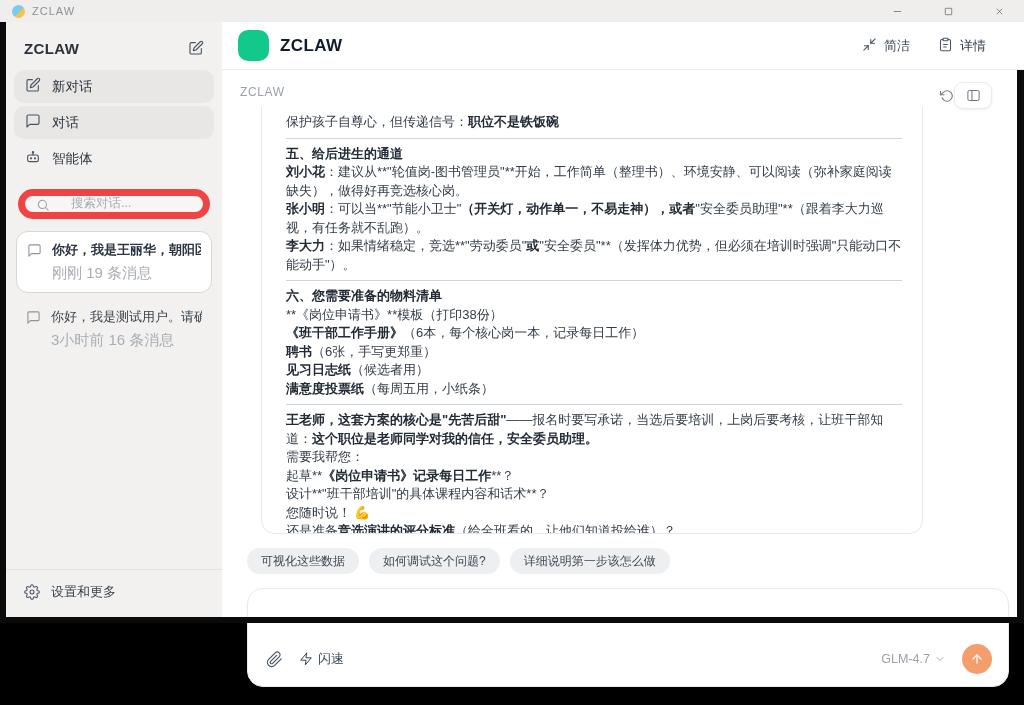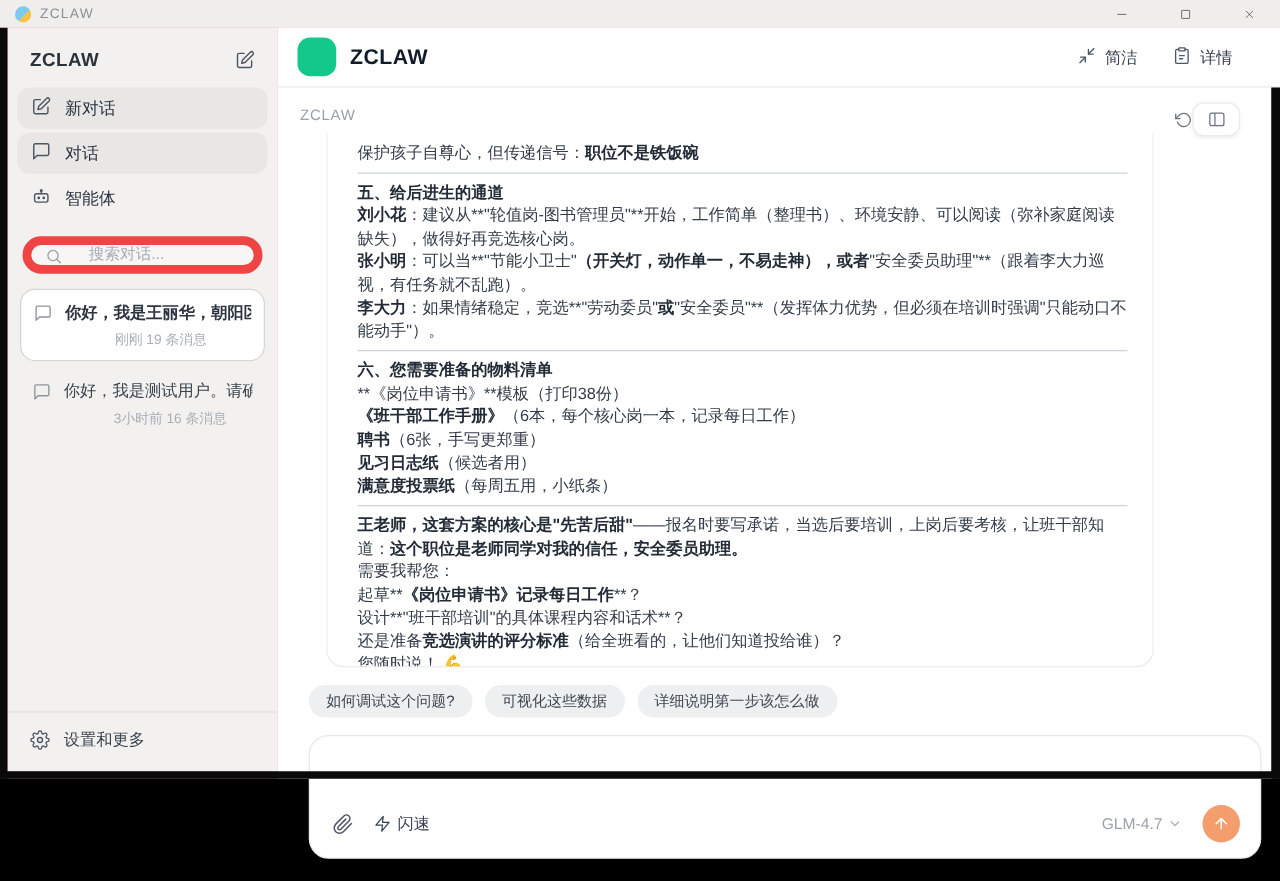--- a/index.html
+++ b/index.html
@@ -40,21 +40,21 @@
   .sb-search svg { width:14px; height:14px; stroke:#9aa1a8; stroke-width:1.8; fill:none; stroke-linecap:round; }
   .sb-search span { font-size:12.5px; color:#a6acb3; }
   .convos { padding:8px 10px; display:flex; flex-direction:column; gap:6px; overflow:hidden; }
   .convo { display:flex; gap:10px; padding:9px 10px; border-radius:12px; cursor:pointer; align-items:flex-start; }
   .convo.selected { background:#ffffff; border:1px solid #d7d6d4; }
   .row-ic { margin-top:2px; flex:0 0 auto; }
   .convo .row-ic svg { stroke:#8d939b; width:15px; height:15px; }
   .convo-col { min-width:0; }
   .convo-title { font-size:13px; font-weight:600; color:#2b3440; white-space:nowrap; overflow:hidden; }
   .convo.dim .convo-title { font-weight:500; color:#3a434d; }
-  .convo-meta { font-size:11px; color:#a9aeb5; margin-top:5px;margin-left:40px; }
+  .convo-meta { font-size:15px; color:#a9aeb5; margin-top:5px; }
   .sb-footer { margin-top:auto; border-top:1px solid #e3e2e0; padding:13px 18px 16px 18px;
                display:flex; align-items:center; gap:11px; font-size:13px; color:#3a424c; cursor:pointer; }
   .sb-footer svg { width:16px; height:16px; stroke:#4b5563; stroke-width:1.6; fill:none;
                    stroke-linecap:round; stroke-linejoin:round; }
 
   
   .main { position:absolute; left:222px; top:22px; right:0; bottom:0; background:#ffffff; z-index:2; }
   .main-header { height:48px; border-bottom:1px solid #ececec; display:flex; align-items:center;
                  padding:0 38px 0 16px; }
   .logo { width:31px; height:31px; border-radius:10px; background:#12c98b; margin-right:11px; }
@@ -277,28 +277,28 @@
           <p><span>**《岗位申请书》**模板（打印38份）</span></p>
           <p><span class="b">《班干部工作手册》</span><span>（6本，每个核心岗一本，记录每日工作）</span></p>
           <p><span class="b">聘书</span><span>（6张，手写更郑重）</span></p>
           <p><span class="b">见习日志纸</span><span>（候选者用）</span></p>
           <p><span class="b">满意度投票纸</span><span>（每周五用，小纸条）</span></p>
           <hr>
           <p><span class="b">王老师，这套方案的核心是"先苦后甜"</span><span>——报名时要写承诺，当选后要培训，上岗后要考核，让班干部知道：</span><span class="b">这个职位是老师同学对我的信任，安全委员助理。</span></p>
           <p><span>需要我帮您：</span></p>
           <p><span>起草**</span><span class="b">《岗位申请书》记录每日工作</span><span>**？</span></p>
           <p><span>设计**"班干部培训"的具体课程内容和话术**？</span></p>
+          <p><span>您随时说！ </span><span class="emoji">💪</span></p>
           <p><span>还是准备</span><span class="b">竞选演讲的评分标准</span><span>（给全班看的，让他们知道投给谁）？</span></p>
-          <p><span>您随时说！ </span><span class="emoji">💪</span></p>
         </div>
     </div>
 
     <div class="chips">
+      <span class="chip">可视化这些数据</span>
       <span class="chip">如何调试这个问题?</span>
-      <span class="chip">可视化这些数据</span>
       <span class="chip">详细说明第一步该怎么做</span>
     </div>
 
     <div class="composer">
       <div class="composer-row">
         <span class="c-ic">
           <svg viewBox="0 0 24 24">
               <path d="M21.4 11.05l-9.19 9.19a6 6 0 0 1-8.49-8.49l9.19-9.19a4 4 0 0 1 5.66 5.66l-9.2 9.19a2 2 0 0 1-2.83-2.83l8.49-8.48"></path>
             </svg>
         </span>

